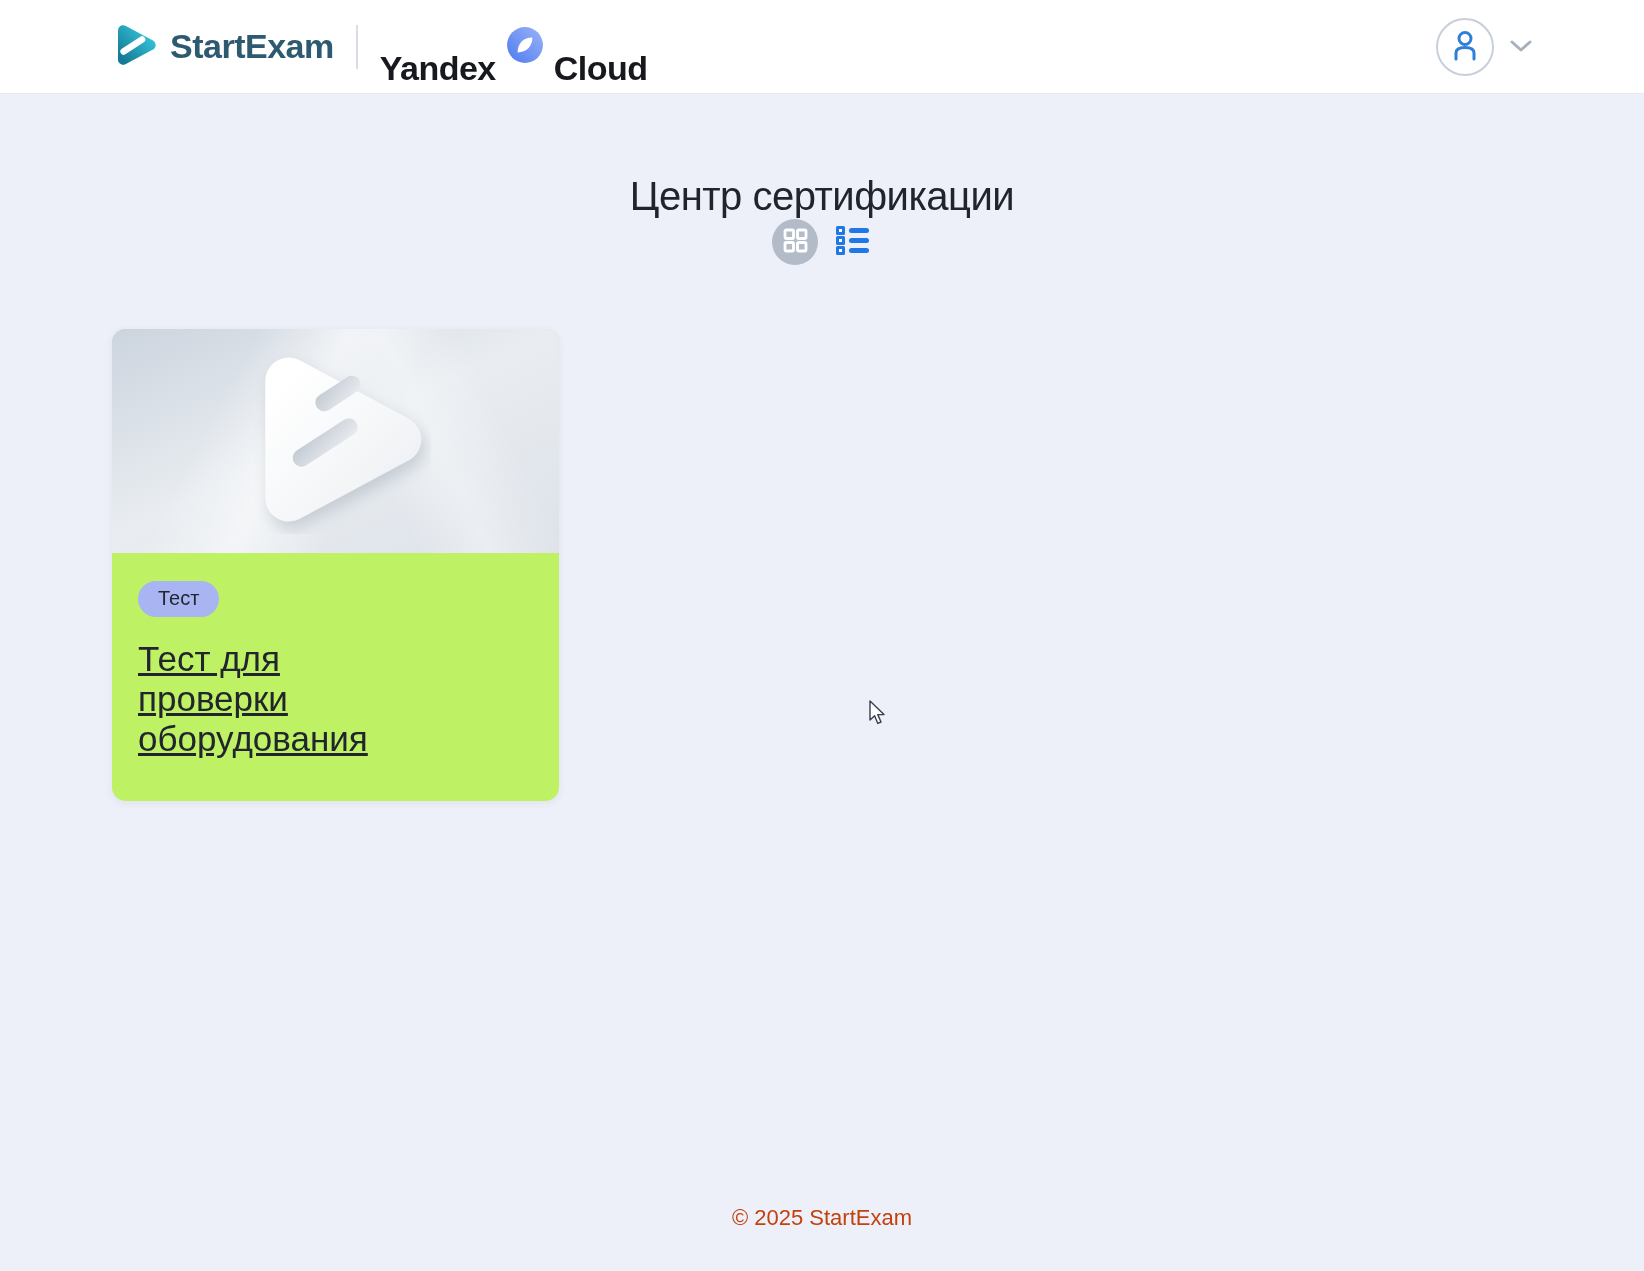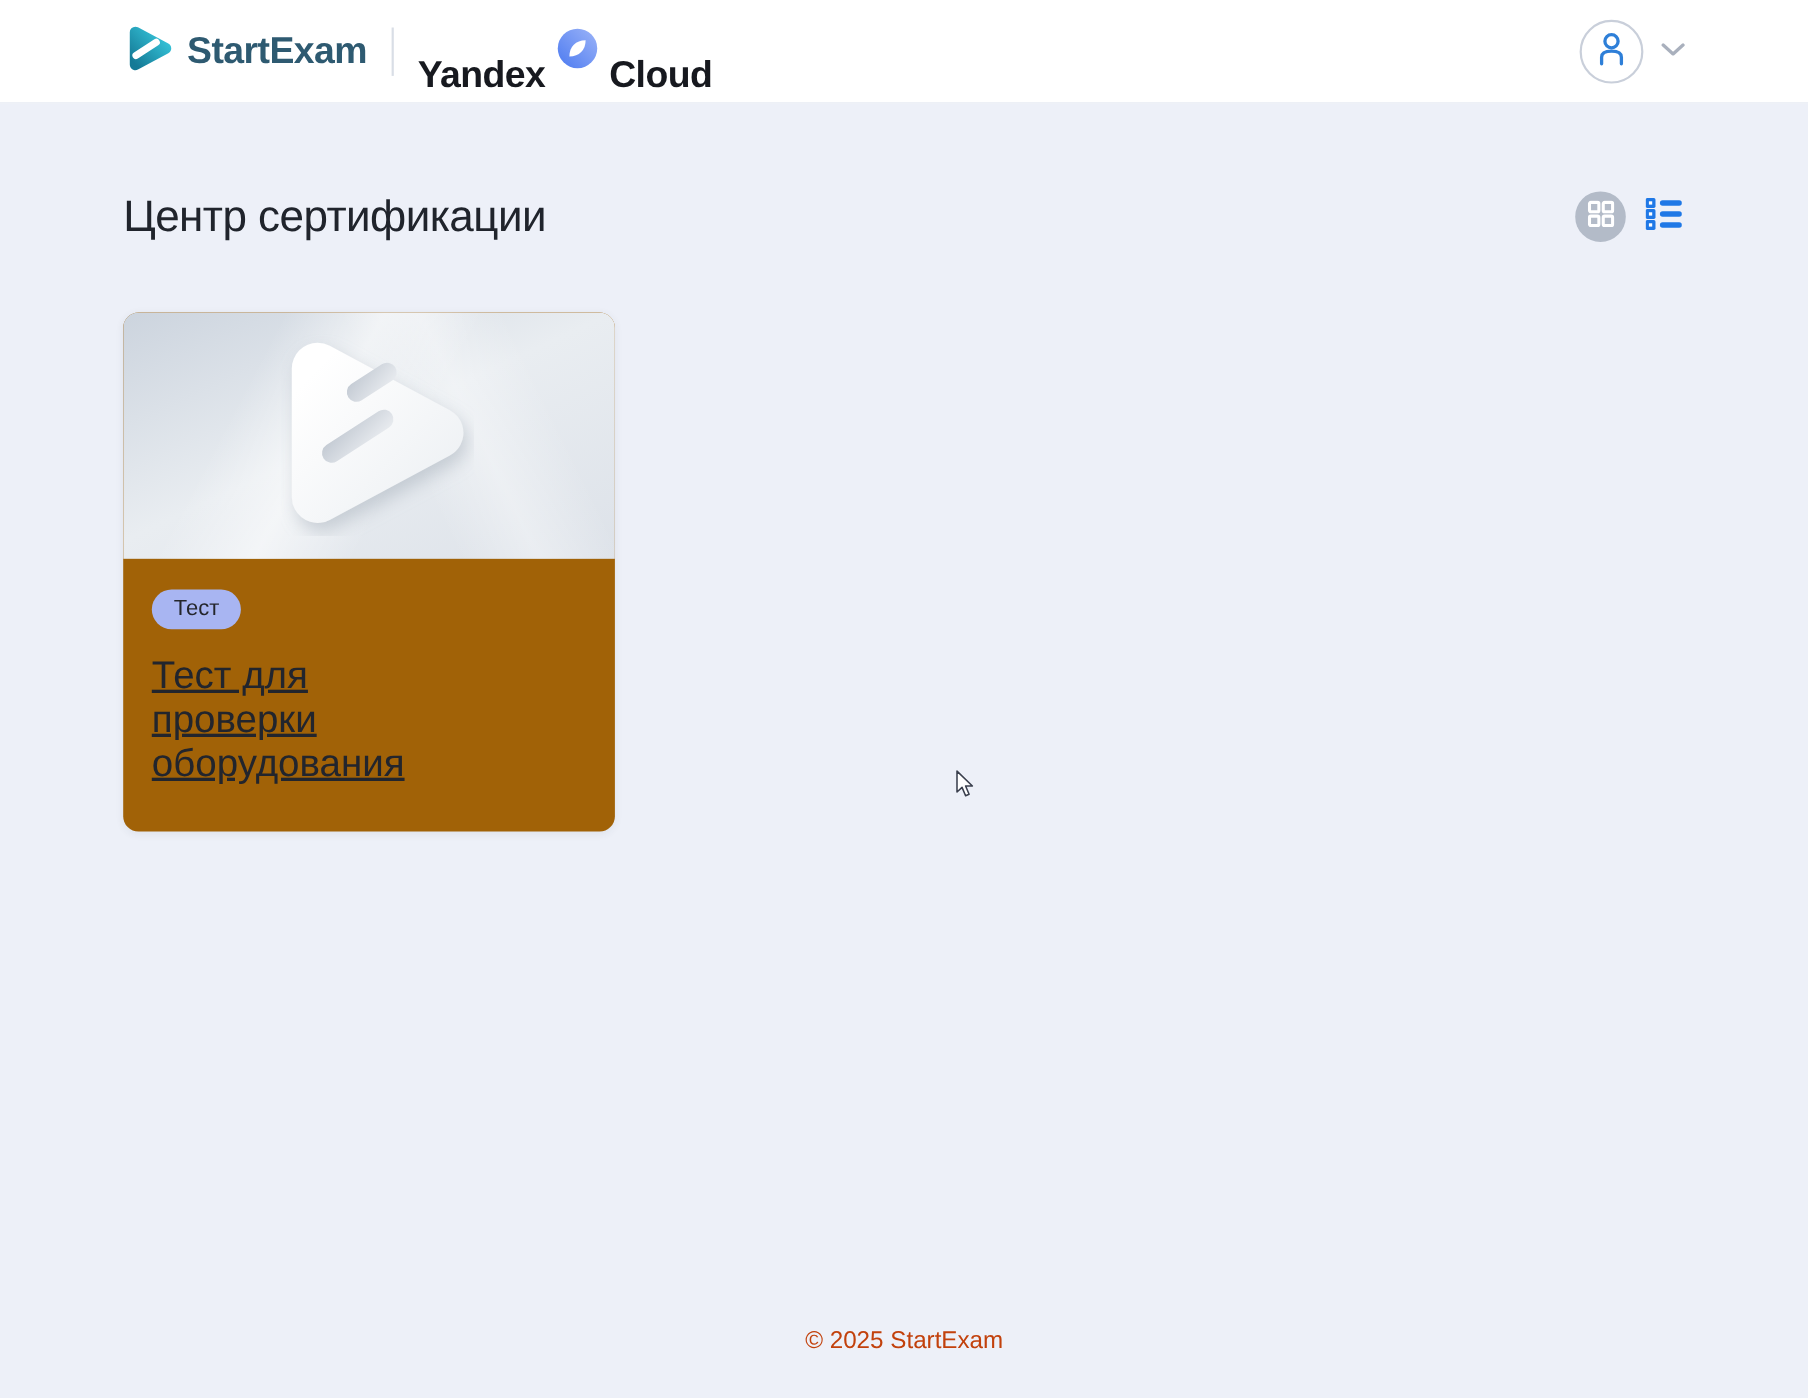--- a/index.html
+++ b/index.html
@@ -53,20 +53,21 @@
     cursor: pointer;
   }
   .chevron-btn { margin-left: 16px; display: flex; align-items: center; cursor: pointer; }
 
   
   .page-head {
     margin-top: 80px;
     display: flex;
     align-items: center;
     justify-content: space-between;
+    flex-direction: column;
   }
   .page-title {
     font-size: 40px;
     font-weight: 500;
     color: #20242c;
     letter-spacing: -0.5px;
   }
   .view-toggles { display: flex; align-items: center; gap: 14px; }
   .toggle-grid {
     width: 46px; height: 46px;
@@ -78,21 +79,21 @@
   .toggle-list {
     width: 40px; height: 40px;
     display: flex; align-items: center; justify-content: center;
     cursor: pointer;
   }
 
   
   .cards-row { margin-top: 64px; display: flex; gap: 32px; }
   .card {
     width: 447px;
-    background: #a16207;
+    background: #bef264;
     border-radius: 14px;
     box-shadow: 0 2px 8px rgba(40, 50, 70, 0.07);
     overflow: hidden;
     cursor: pointer;
   }
   .card-cover {
     height: 224px;
     position: relative;
     background:
       linear-gradient(118deg, rgba(255,255,255,0) 26%, rgba(255,255,255,0.55) 42%, rgba(255,255,255,0) 58%),

